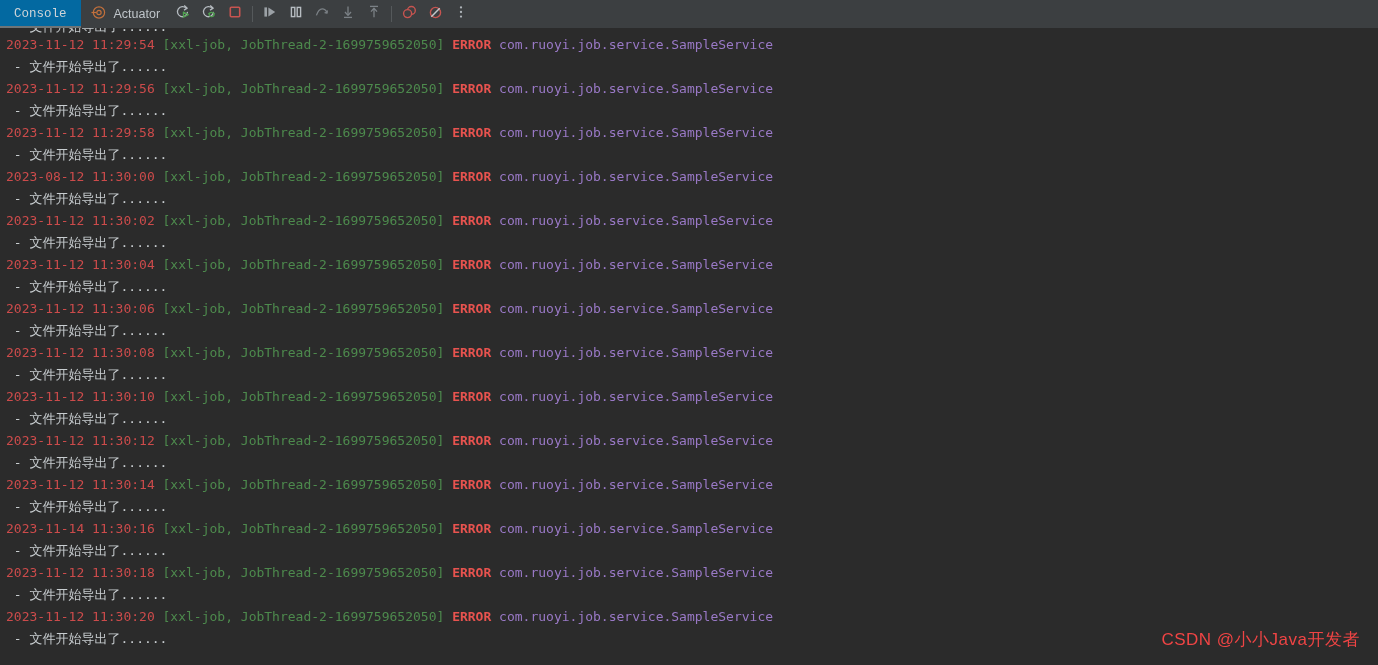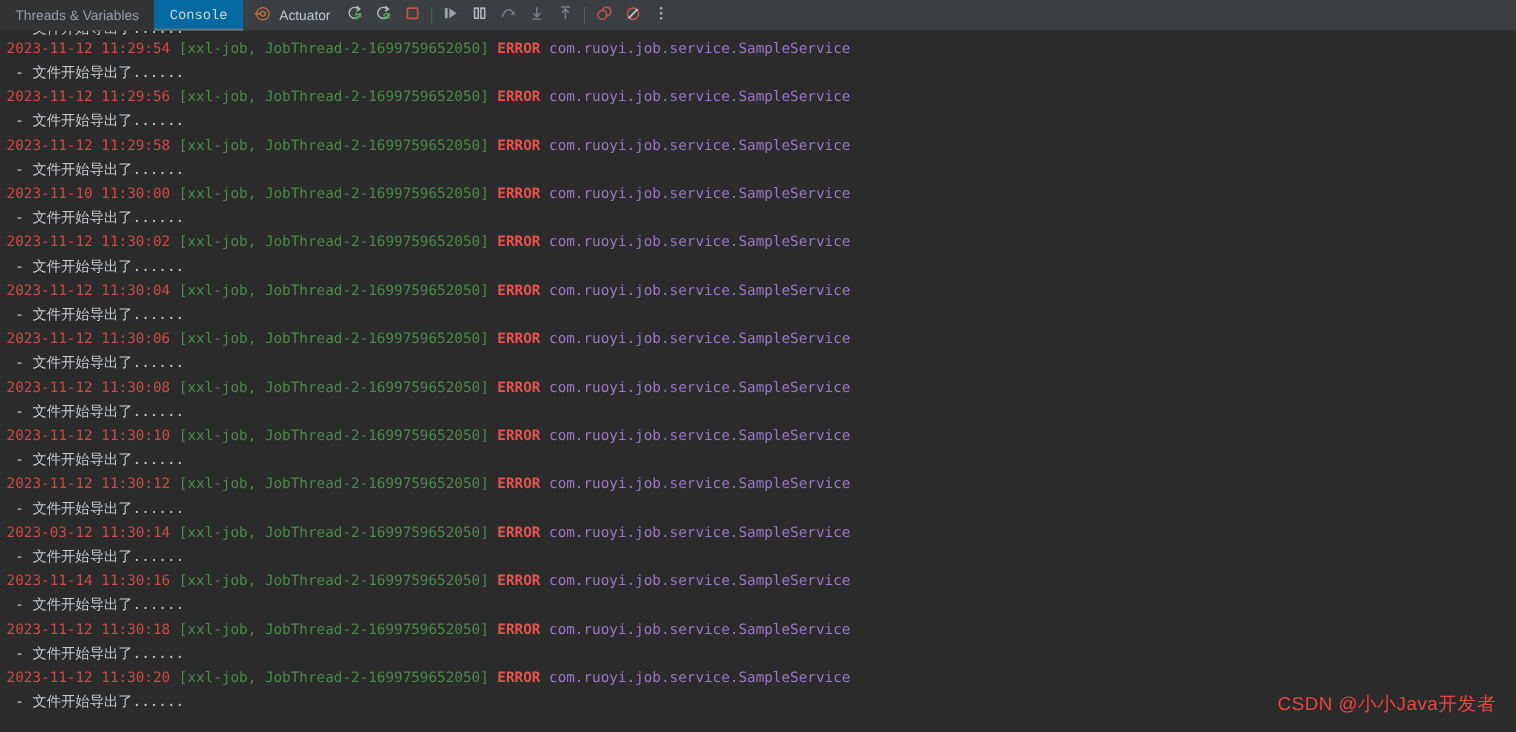--- a/index.html
+++ b/index.html
@@ -115,23 +115,20 @@
     color: #ef4444;
     letter-spacing: 0.5px;
     pointer-events: none;
   }
 </style>
 </head>
 <body>
 
 <div class="toolbar">
 
-  <div class="tab inactive">
-    <span>Threads &amp; Variables</span>
-  </div>
 
   <div class="tab active">
     <span>Console</span>
   </div>
 
   <div class="spacer-sm"></div>
 
   <div class="tb-item">
     <span>
       <svg width="15" height="15" viewBox="0 0 16 16">
@@ -258,35 +255,35 @@
 
 <div class="console">
   <div id="log-container">
       <div class="log-line clipped-top"><span class="plain"> - 文件开始导出了......</span></div>
       <div class="log-line"><span class="ts">2023-11-12 11:29:54 </span><span class="thr">[xxl-job, JobThread-2-1699759652050] </span><span class="lvl">ERROR </span><span class="cls">com.ruoyi.job.service.SampleService</span></div>
       <div class="log-line"><span class="plain"> - 文件开始导出了......</span></div>
       <div class="log-line"><span class="ts">2023-11-12 11:29:56 </span><span class="thr">[xxl-job, JobThread-2-1699759652050] </span><span class="lvl">ERROR </span><span class="cls">com.ruoyi.job.service.SampleService</span></div>
       <div class="log-line"><span class="plain"> - 文件开始导出了......</span></div>
       <div class="log-line"><span class="ts">2023-11-12 11:29:58 </span><span class="thr">[xxl-job, JobThread-2-1699759652050] </span><span class="lvl">ERROR </span><span class="cls">com.ruoyi.job.service.SampleService</span></div>
       <div class="log-line"><span class="plain"> - 文件开始导出了......</span></div>
-      <div class="log-line"><span class="ts">2023-11-10 11:30:00 </span><span class="thr">[xxl-job, JobThread-2-1699759652050] </span><span class="lvl">ERROR </span><span class="cls">com.ruoyi.job.service.SampleService</span></div>
+      <div class="log-line"><span class="ts">2023-08-12 11:30:00 </span><span class="thr">[xxl-job, JobThread-2-1699759652050] </span><span class="lvl">ERROR </span><span class="cls">com.ruoyi.job.service.SampleService</span></div>
       <div class="log-line"><span class="plain"> - 文件开始导出了......</span></div>
       <div class="log-line"><span class="ts">2023-11-12 11:30:02 </span><span class="thr">[xxl-job, JobThread-2-1699759652050] </span><span class="lvl">ERROR </span><span class="cls">com.ruoyi.job.service.SampleService</span></div>
       <div class="log-line"><span class="plain"> - 文件开始导出了......</span></div>
       <div class="log-line"><span class="ts">2023-11-12 11:30:04 </span><span class="thr">[xxl-job, JobThread-2-1699759652050] </span><span class="lvl">ERROR </span><span class="cls">com.ruoyi.job.service.SampleService</span></div>
       <div class="log-line"><span class="plain"> - 文件开始导出了......</span></div>
       <div class="log-line"><span class="ts">2023-11-12 11:30:06 </span><span class="thr">[xxl-job, JobThread-2-1699759652050] </span><span class="lvl">ERROR </span><span class="cls">com.ruoyi.job.service.SampleService</span></div>
       <div class="log-line"><span class="plain"> - 文件开始导出了......</span></div>
       <div class="log-line"><span class="ts">2023-11-12 11:30:08 </span><span class="thr">[xxl-job, JobThread-2-1699759652050] </span><span class="lvl">ERROR </span><span class="cls">com.ruoyi.job.service.SampleService</span></div>
       <div class="log-line"><span class="plain"> - 文件开始导出了......</span></div>
       <div class="log-line"><span class="ts">2023-11-12 11:30:10 </span><span class="thr">[xxl-job, JobThread-2-1699759652050] </span><span class="lvl">ERROR </span><span class="cls">com.ruoyi.job.service.SampleService</span></div>
       <div class="log-line"><span class="plain"> - 文件开始导出了......</span></div>
       <div class="log-line"><span class="ts">2023-11-12 11:30:12 </span><span class="thr">[xxl-job, JobThread-2-1699759652050] </span><span class="lvl">ERROR </span><span class="cls">com.ruoyi.job.service.SampleService</span></div>
       <div class="log-line"><span class="plain"> - 文件开始导出了......</span></div>
-      <div class="log-line"><span class="ts">2023-03-12 11:30:14 </span><span class="thr">[xxl-job, JobThread-2-1699759652050] </span><span class="lvl">ERROR </span><span class="cls">com.ruoyi.job.service.SampleService</span></div>
+      <div class="log-line"><span class="ts">2023-11-12 11:30:14 </span><span class="thr">[xxl-job, JobThread-2-1699759652050] </span><span class="lvl">ERROR </span><span class="cls">com.ruoyi.job.service.SampleService</span></div>
       <div class="log-line"><span class="plain"> - 文件开始导出了......</span></div>
       <div class="log-line"><span class="ts">2023-11-14 11:30:16 </span><span class="thr">[xxl-job, JobThread-2-1699759652050] </span><span class="lvl">ERROR </span><span class="cls">com.ruoyi.job.service.SampleService</span></div>
       <div class="log-line"><span class="plain"> - 文件开始导出了......</span></div>
       <div class="log-line"><span class="ts">2023-11-12 11:30:18 </span><span class="thr">[xxl-job, JobThread-2-1699759652050] </span><span class="lvl">ERROR </span><span class="cls">com.ruoyi.job.service.SampleService</span></div>
       <div class="log-line"><span class="plain"> - 文件开始导出了......</span></div>
       <div class="log-line"><span class="ts">2023-11-12 11:30:20 </span><span class="thr">[xxl-job, JobThread-2-1699759652050] </span><span class="lvl">ERROR </span><span class="cls">com.ruoyi.job.service.SampleService</span></div>
       <div class="log-line"><span class="plain"> - 文件开始导出了......</span></div>
     </div>
   <div class="watermark">CSDN @小小Java开发者</div>
 </div>

